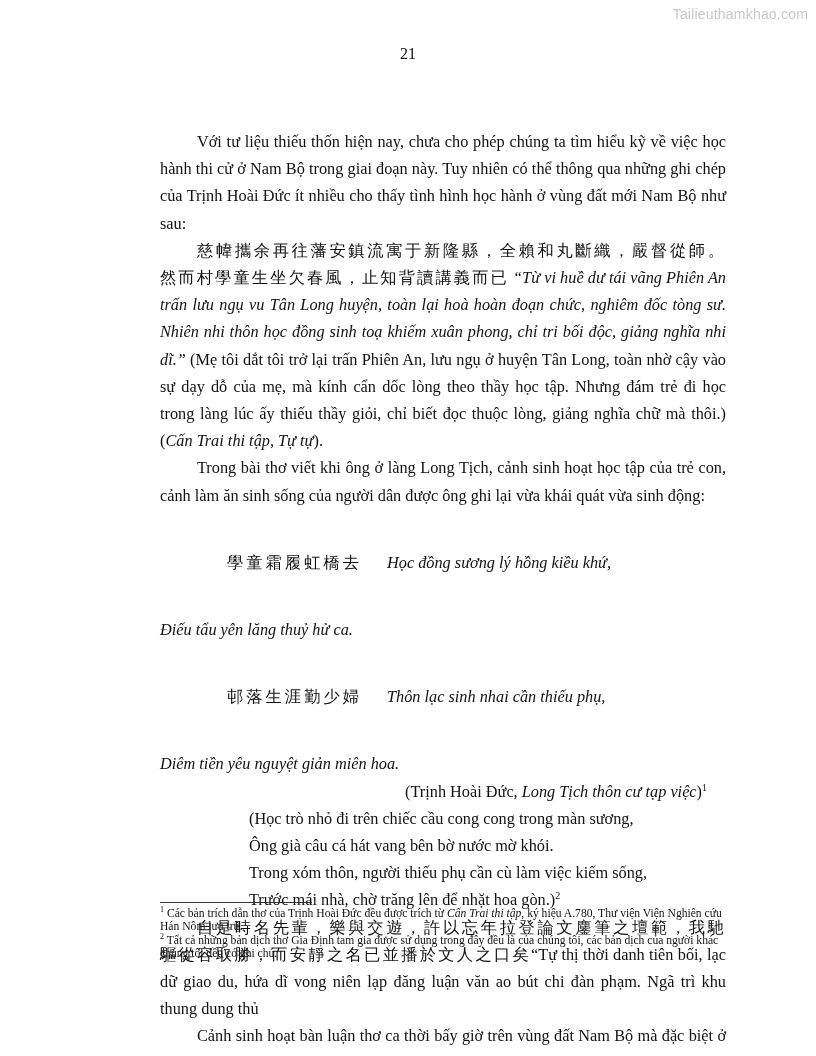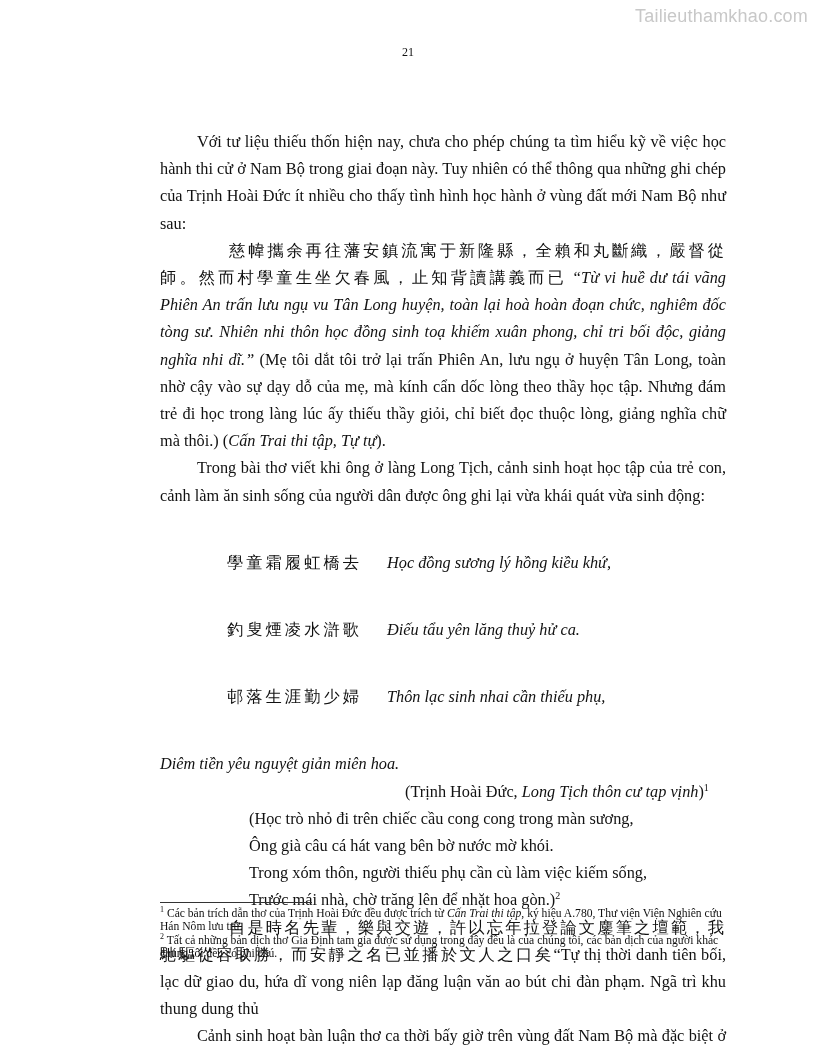--- a/index.html
+++ b/index.html
@@ -1,24 +1,24 @@
 <!DOCTYPE html>
 <html><head>
 <meta charset="utf-8">
 <style>
   html, body { margin:0; padding:0; background:#ffffff; }
   body { width:816px; height:1056px; position:relative; overflow:hidden;
          font-family:"Liberation Serif", "DejaVu Serif", serif; color:#111; }
   .watermark { position:absolute; right:8px; top:6px; font-family:"Liberation Sans", sans-serif;
-               font-size:18px; color:#c8c8c8; letter-spacing:0.2px; }
-  .page-num { position:absolute; left:0; width:816px; top:45px; text-align:center; font-size:12px; }
+               font-size:14px; color:#c8c8c8; letter-spacing:0.2px; }
+  .page-num { position:absolute; left:0; width:816px; top:45px; text-align:center; font-size:16px; }
   .body { position:absolute; left:160px; width:566px; top:128px; font-size:16.3px; line-height:27.2px; }
   .p { margin:0; text-align:justify; }
   .indent { text-indent:37px; }
-  .han { font-family:"DejaVu Serif", serif; letter-spacing:2px;margin-left:32px; }
+  .han { font-family:"DejaVu Serif", serif; letter-spacing:2px; }
   i { font-style:italic; }
   .poem { margin:0; }
   .poem-row { display:flex; height:27.2px;margin-top:40px; }
   .poem-han { width:160px; padding-left:67px; font-family:"DejaVu Serif", serif; letter-spacing:3px; white-space:nowrap; }
   .poem-viet { font-style:italic; white-space:nowrap; }
   .poem-src { padding-left:245px; white-space:nowrap; }
   sup { font-size:10px; line-height:0; vertical-align:super; }
   .trans { padding-left:89px; }
   .trans div { height:27.2px; white-space:nowrap; }
   .fn-rule { position:absolute; left:160px; top:902px; width:152px; border-top:1px solid #333; }
@@ -38,31 +38,30 @@
   <p class="p indent"><span class="han">慈幃攜余再往藩安鎮流寓于新隆縣，全賴和丸斷織，嚴督從師。然而村學童生坐欠春風，止知背讀講義而已</span> <i>“Từ vi huề dư tái vãng Phiên An trấn lưu ngụ vu Tân Long huyện, toàn lại hoà hoàn đoạn chức, nghiêm đốc tòng sư. Nhiên nhi thôn học đồng sinh toạ khiếm xuân phong, chỉ tri bối độc, giảng nghĩa nhi dĩ.”</i><span> (Mẹ tôi dắt tôi trở lại trấn Phiên An, lưu ngụ ở huyện Tân Long, toàn nhờ cậy vào sự dạy dỗ của mẹ, mà kính cẩn dốc lòng theo thầy học tập. Nhưng đám trẻ đi học trong làng lúc ấy thiếu thầy giỏi, chỉ biết đọc thuộc lòng, giảng nghĩa chữ mà thôi.) (</span><i>Cấn Trai thi tập, Tự tự</i><span>).</span></p>
 
   <p class="p indent">Trong bài thơ viết khi ông ở làng Long Tịch, cảnh sinh hoạt học tập của trẻ con, cảnh làm ăn sinh sống của người dân được ông ghi lại vừa khái quát vừa sinh động:</p>
 
   <div class="poem">
     <div class="poem-row">
       <span class="poem-han">學童霜履虹橋去</span>
       <span class="poem-viet">Học đồng sương lý hồng kiều khứ,</span>
     </div>
     <div class="poem-row">
-      <span class="poem-han">釣叟煙凌水滸歌</span>
       <span class="poem-viet">Điếu tẩu yên lăng thuỷ hử ca.</span>
     </div>
     <div class="poem-row">
       <span class="poem-han">邨落生涯勤少婦</span>
       <span class="poem-viet">Thôn lạc sinh nhai cần thiếu phụ,</span>
     </div>
     <div class="poem-row">
       <span class="poem-viet">Diêm tiền yêu nguyệt giản miên hoa.</span>
     </div>
-    <div class="poem-src"><span>(Trịnh Hoài Đức, </span><i>Long Tịch thôn cư tạp vịnh</i><span>)</span><sup>1</sup></div>
+    <div class="poem-src"><span>(Trịnh Hoài Đức, </span><i>Long Tịch thôn cư tạp việc</i><span>)</span><sup>1</sup></div>
     <div class="trans">
       <div>(Học trò nhỏ đi trên chiếc cầu cong cong trong màn sương,</div>
       <div>Ông già câu cá hát vang bên bờ nước mờ khói.</div>
       <div>Trong xóm thôn, người thiếu phụ cần cù làm việc kiếm sống,</div>
       <div><span>Trước mái nhà, chờ trăng lên để nhặt hoa gòn.)</span><sup>2</sup></div>
     </div>
   </div>
 
   <p class="p indent"><span class="han">自是時名先輩，樂與交遊，許以忘年拉登論文鏖筆之壇範，我馳驅從容取勝，而安靜之名已並播於文人之口矣</span><span>“Tự thị thời danh tiên bối, lạc dữ giao du, hứa dĩ vong niên lạp đăng luận văn ao bút chi đàn phạm. Ngã trì khu thung dung thủ</span></p>
 

